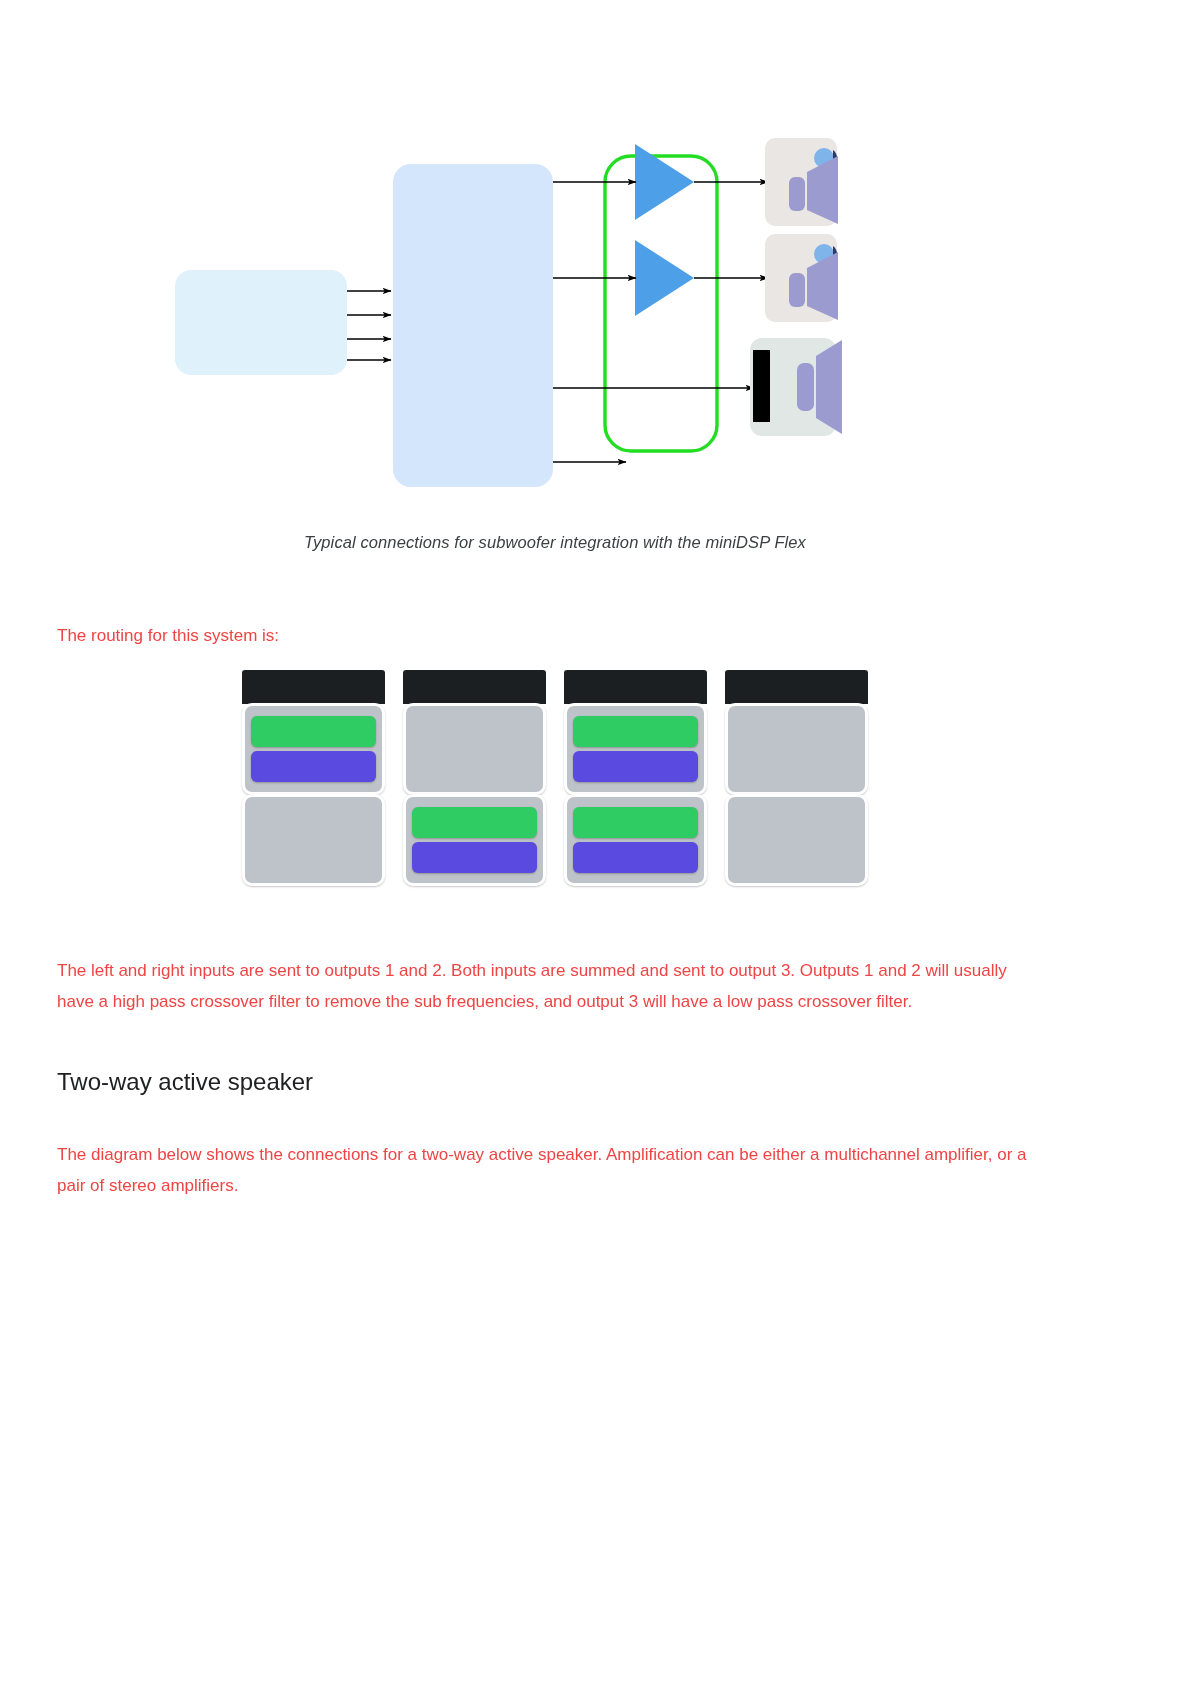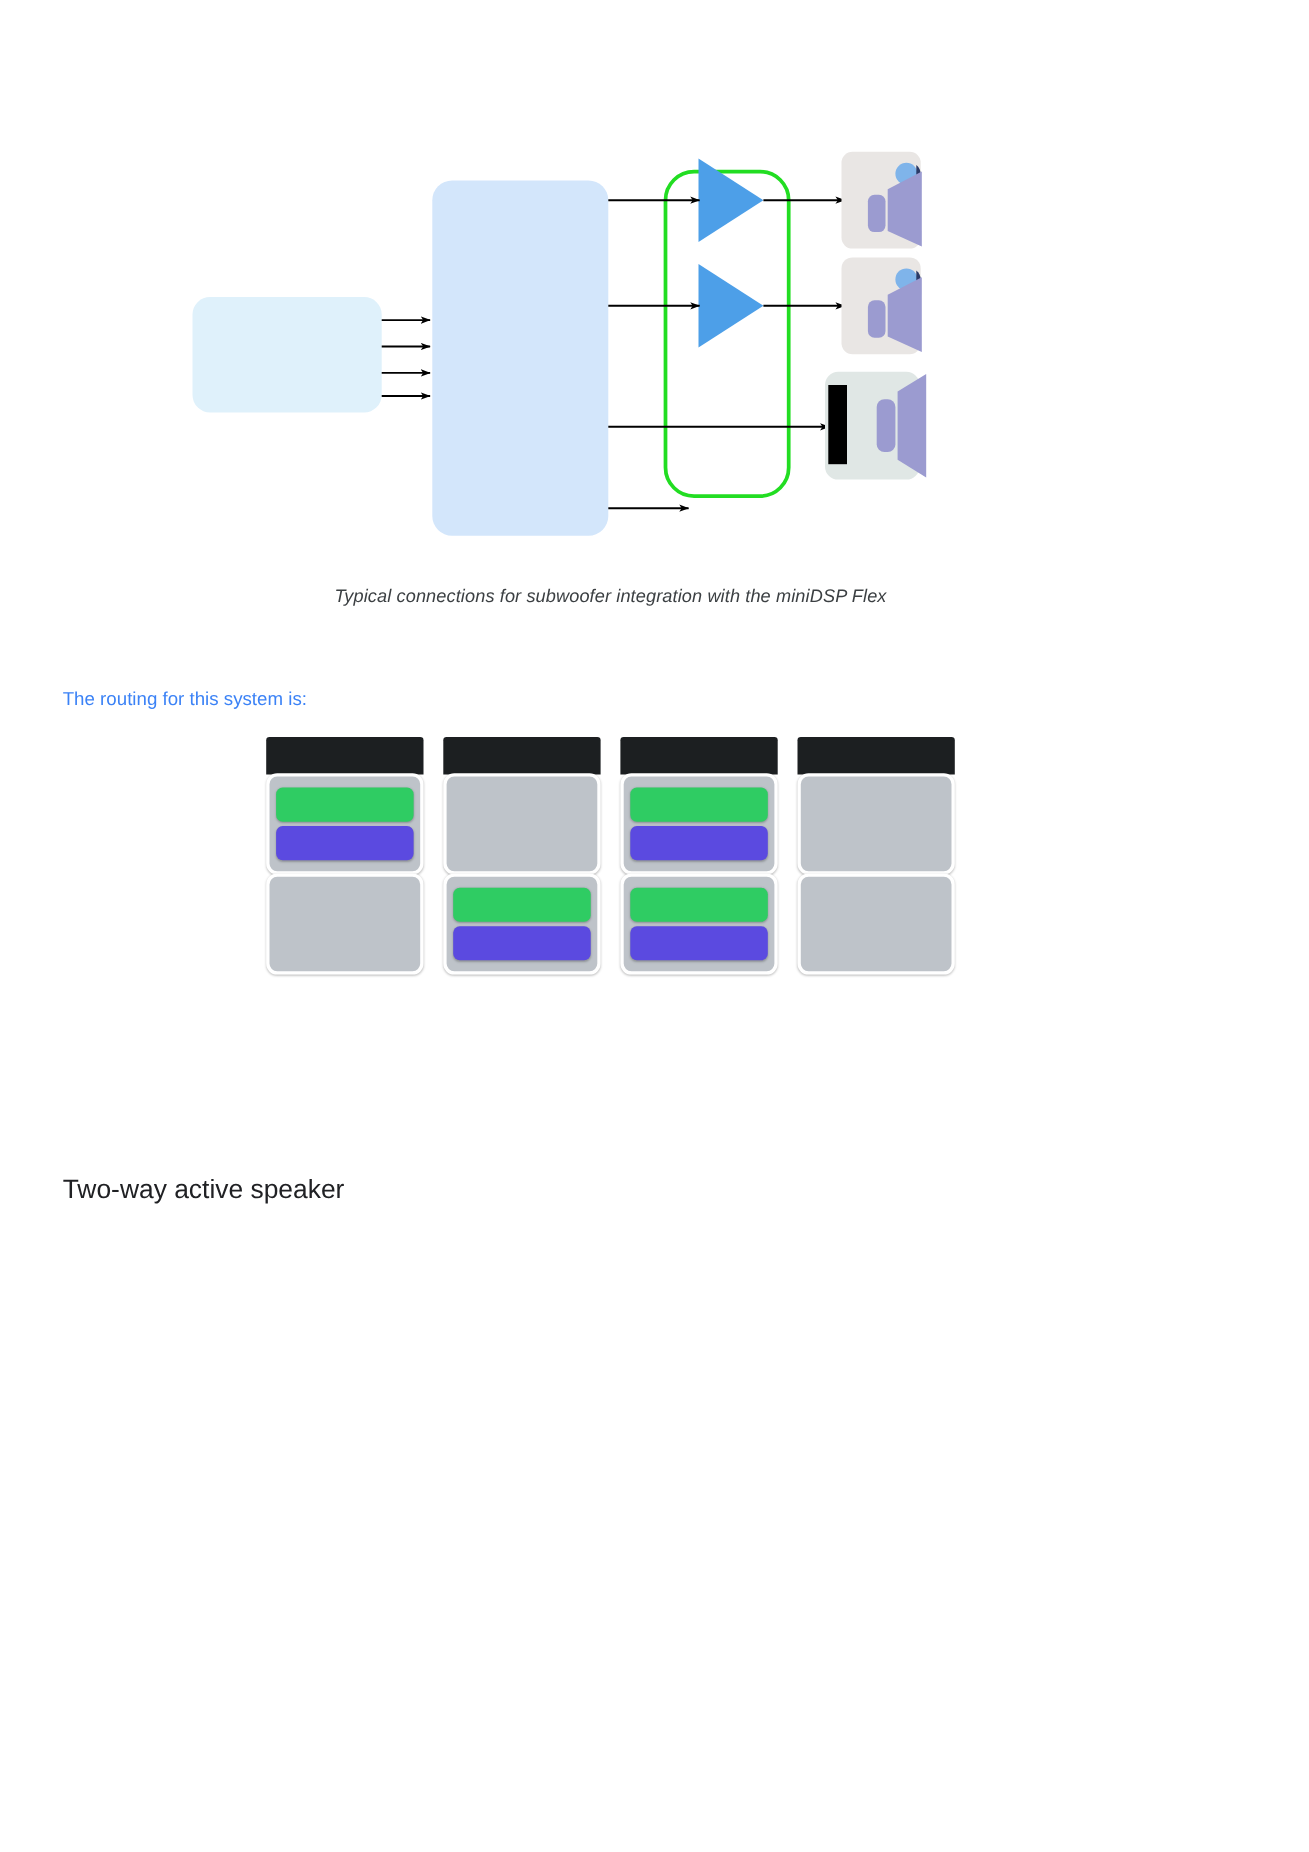--- a/index.html
+++ b/index.html
@@ -48,21 +48,21 @@
     letter-spacing: 0.1px;
   }
 
   
   .para {
     position: absolute;
     left: 55px;
     width: 970px;
     font-size: 17px;
     line-height: 31px;
-    color: #3b82f6;
+    color: #ef4444;
   }
   .para-routing { top: 603px; }
   .para-explain { top: 938px; }
   .para-twoway  { top: 1122px; }
 
   .h2 {
     position: absolute;
     left: 55px;
     top: 1065px;
     font-size: 24px;
@@ -220,17 +220,19 @@
     </div>
 
     <div class="r-col">
       <div class="r-head"></div>
       <div class="r-cell empty"></div>
       <div class="r-cell empty"></div>
     </div>
 
   </div>
 
+  <p class="para para-explain">The left and right inputs are sent to outputs 1 and 2. Both inputs are summed and sent to output 3. Outputs 1 and 2 will usually have a high pass crossover filter to remove the sub frequencies, and output 3 will have a low pass crossover filter.</p>
 
   <h2 class="h2">Two-way active speaker</h2>
 
+  <p class="para para-twoway">The diagram below shows the connections for a two-way active speaker. Amplification can be either a multichannel amplifier, or a pair of stereo amplifiers.</p>
 
 </div>
 
 </body></html>

